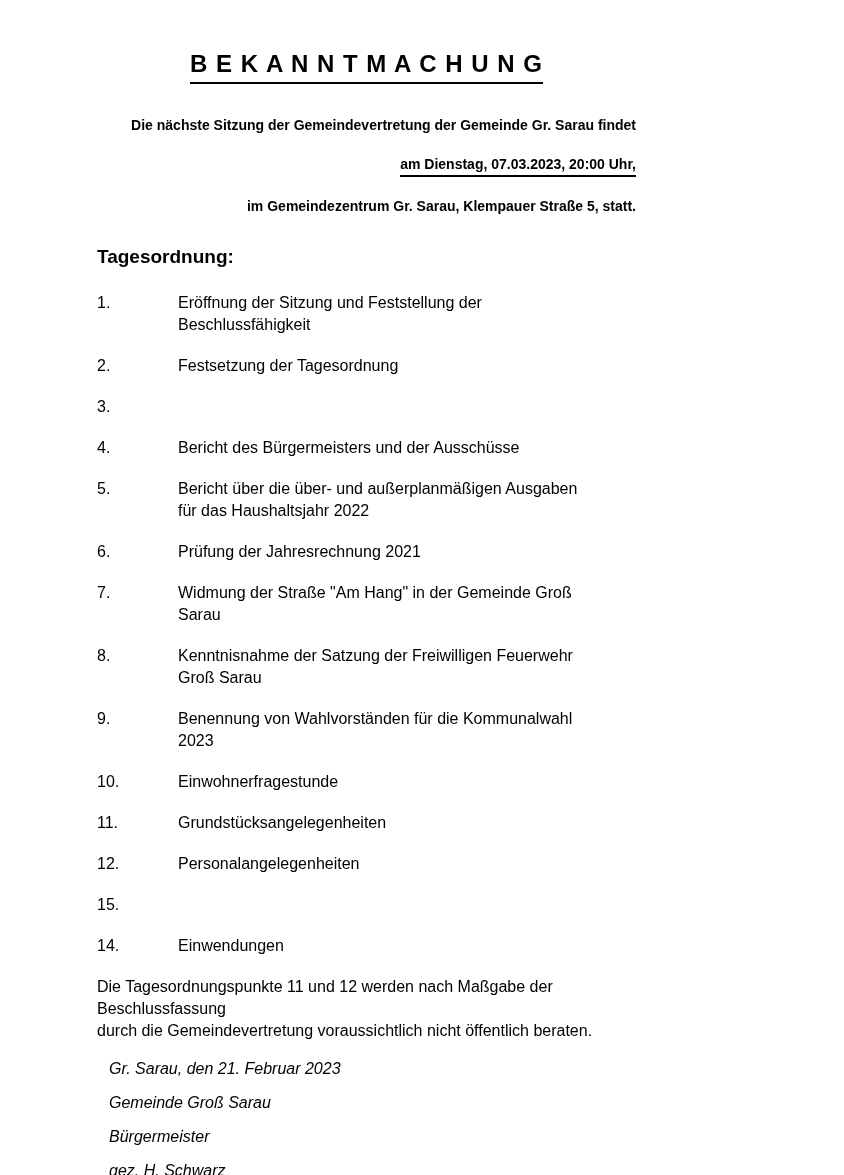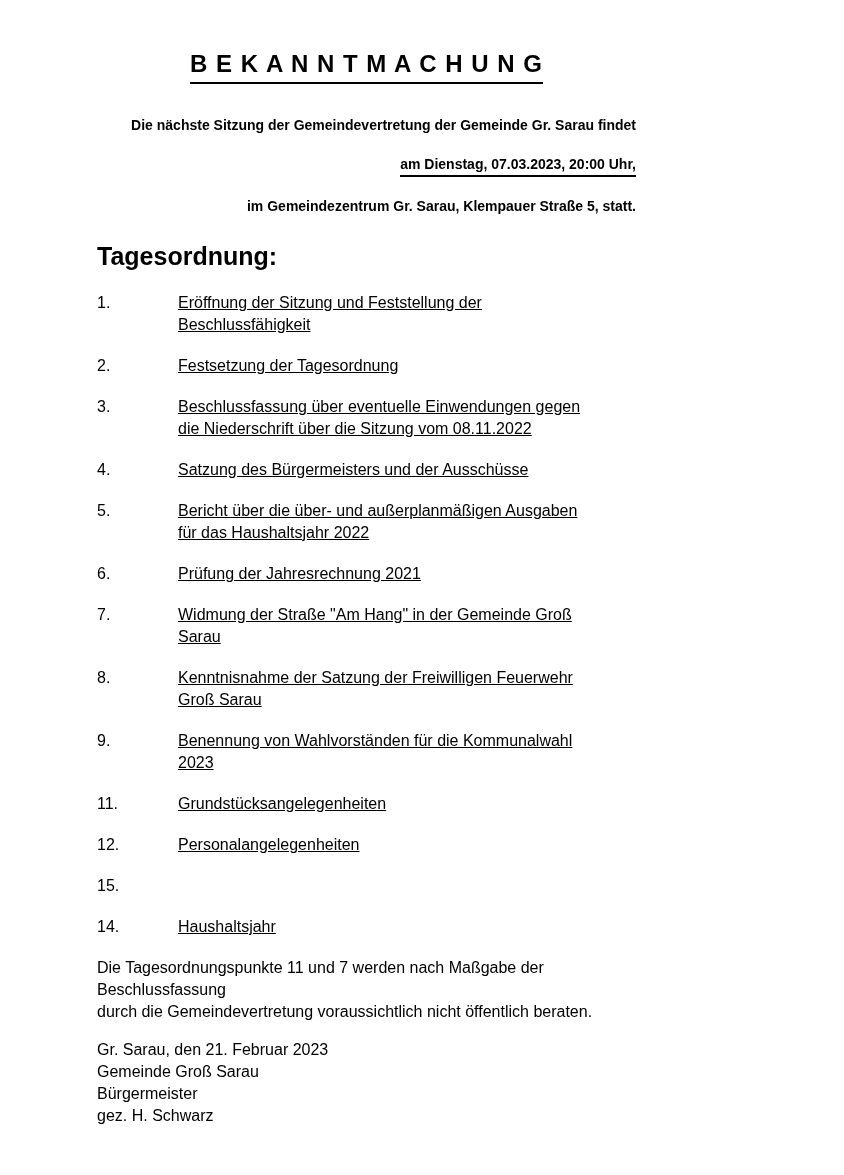--- a/index.html
+++ b/index.html
@@ -40,51 +40,51 @@
     line-height: 20px;
     margin: 0 0 19px 0;
     white-space: nowrap;
   }
   .intro-line .underlined {
     display: inline-block;
     border-bottom: 2px solid #000000;
     padding-bottom: 1px;
   }
   .agenda-heading {
-    font-size: 25px;
+    font-size: 19px;
     font-weight: bold;
     line-height: 23px;
     margin: 29px 0 24px 0;
   }
   .agenda-item {
     display: flex;
     align-items: flex-start;
     font-size: 16px;
     line-height: 22px;
     margin: 0 0 19px 0;
   }
   .agenda-num {
     flex: 0 0 81px;
   }
   .agenda-text {
     white-space: pre-line;
-    text-decoration: underline;
   }
   .closing-note {
     font-size: 16px;
     line-height: 22px;
     white-space: pre-line;
     margin: 0 0 16px 0;
   }
   .signature-block {
     font-size: 16px;
     line-height: 22px;
   }
   .sig-line {
-    margin: 0;
+    margin: 12px;
+    font-style: italic;
   }
 </style>
 </head>
 <body>
 
 <div class="page">
 
   <div class="title-wrap">
     <span class="doc-title">B E K A N N T M A C H U N G</span>
   </div>
@@ -104,26 +104,24 @@
         <span class="agenda-num">1.</span>
         <span class="agenda-text">Eröffnung der Sitzung und Feststellung der
 Beschlussfähigkeit</span>
       </div>
       <div class="agenda-item">
         <span class="agenda-num">2.</span>
         <span class="agenda-text">Festsetzung der Tagesordnung</span>
       </div>
       <div class="agenda-item">
         <span class="agenda-num">3.</span>
-        <span class="agenda-text">Beschlussfassung über eventuelle Einwendungen gegen
-die Niederschrift über die Sitzung vom 08.11.2022</span>
       </div>
       <div class="agenda-item">
         <span class="agenda-num">4.</span>
-        <span class="agenda-text">Satzung des Bürgermeisters und der Ausschüsse</span>
+        <span class="agenda-text">Bericht des Bürgermeisters und der Ausschüsse</span>
       </div>
       <div class="agenda-item">
         <span class="agenda-num">5.</span>
         <span class="agenda-text">Bericht über die über- und außerplanmäßigen Ausgaben
 für das Haushaltsjahr 2022</span>
       </div>
       <div class="agenda-item">
         <span class="agenda-num">6.</span>
         <span class="agenda-text">Prüfung der Jahresrechnung 2021</span>
       </div>
@@ -136,37 +134,41 @@
         <span class="agenda-num">8.</span>
         <span class="agenda-text">Kenntnisnahme der Satzung der Freiwilligen Feuerwehr
 Groß Sarau</span>
       </div>
       <div class="agenda-item">
         <span class="agenda-num">9.</span>
         <span class="agenda-text">Benennung von Wahlvorständen für die Kommunalwahl
 2023</span>
       </div>
       <div class="agenda-item">
+        <span class="agenda-num">10.</span>
+        <span class="agenda-text">Einwohnerfragestunde</span>
+      </div>
+      <div class="agenda-item">
         <span class="agenda-num">11.</span>
         <span class="agenda-text">Grundstücksangelegenheiten</span>
       </div>
       <div class="agenda-item">
         <span class="agenda-num">12.</span>
         <span class="agenda-text">Personalangelegenheiten</span>
       </div>
       <div class="agenda-item">
         <span class="agenda-num">15.</span>
       </div>
       <div class="agenda-item">
         <span class="agenda-num">14.</span>
-        <span class="agenda-text">Haushaltsjahr</span>
+        <span class="agenda-text">Einwendungen</span>
       </div>
     </div>
 
-  <p class="closing-note">Die Tagesordnungspunkte 11 und 7 werden nach Maßgabe der Beschlussfassung
+  <p class="closing-note">Die Tagesordnungspunkte 11 und 12 werden nach Maßgabe der Beschlussfassung
 durch die Gemeindevertretung voraussichtlich nicht öffentlich beraten.</p>
 
   <div class="signature-block">
     <p class="sig-line">Gr. Sarau, den 21. Februar 2023</p>
     <p class="sig-line">Gemeinde Groß Sarau</p>
     <p class="sig-line">Bürgermeister</p>
     <p class="sig-line">gez. H. Schwarz</p>
   </div>
 
 </div>

